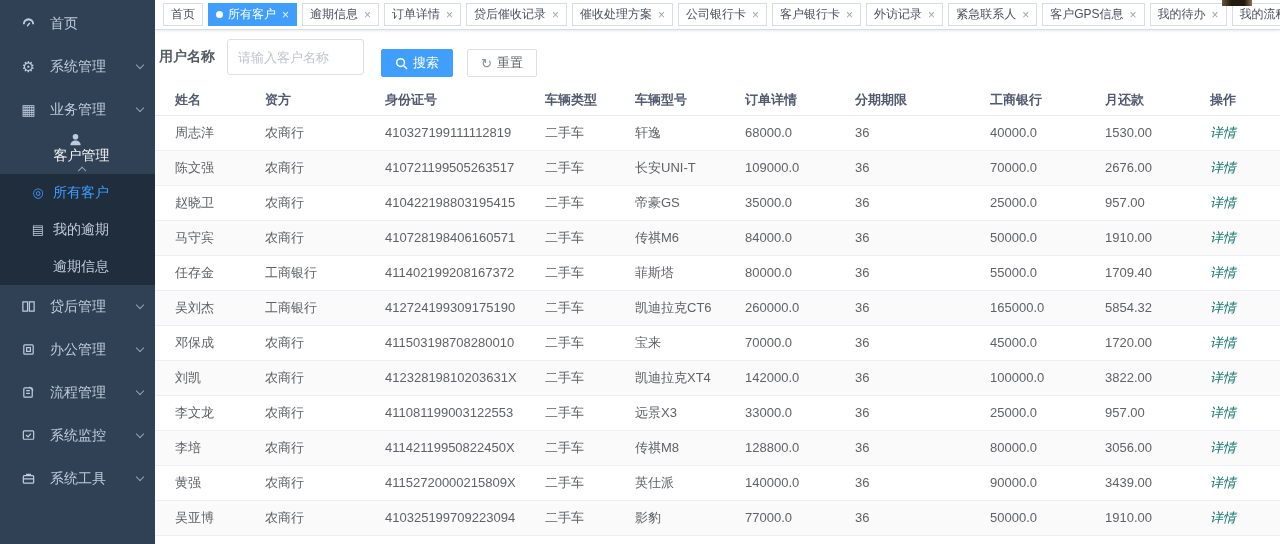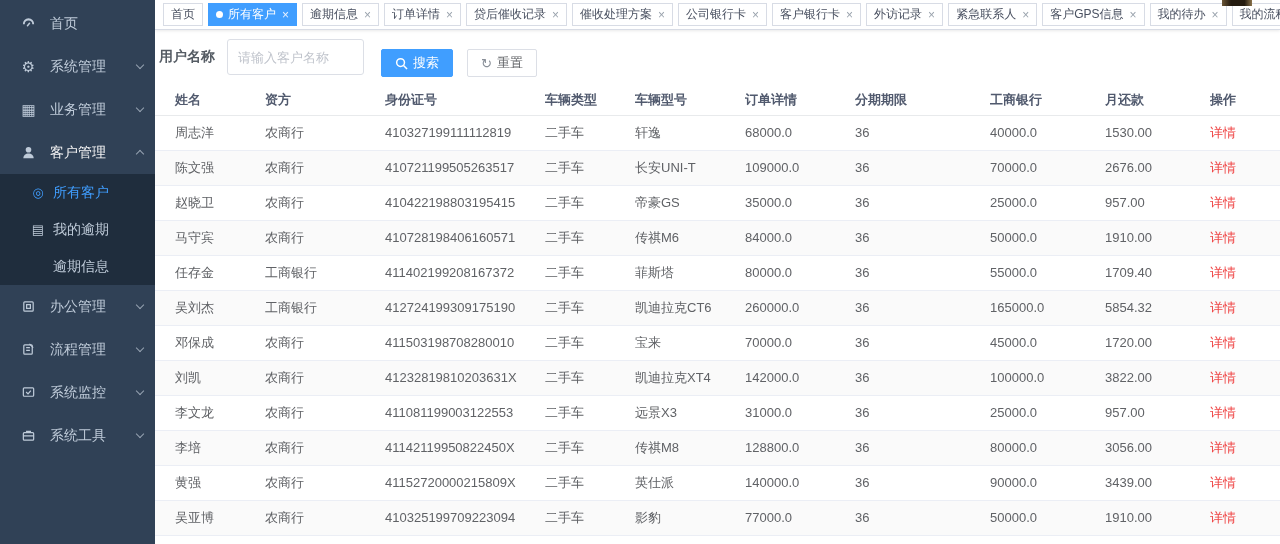--- a/index.html
+++ b/index.html
@@ -5,21 +5,21 @@
   * { margin:0; padding:0; box-sizing:border-box; }
   html,body { width:1280px; height:544px; overflow:hidden; }
   body { font-family:"Liberation Sans","DejaVu Sans",sans-serif; background:#fff; display:flex; }
 
   
   .sidebar { width:155px; height:544px; background:#304156; flex:0 0 155px; padding-top:2px; overflow:hidden; }
   .menu-item { height:43px; display:flex; align-items:center; padding:0 12px 0 20px; color:#bfcbd9; font-size:14px; cursor:pointer; }
   .menu-item .micon { width:17px; height:17px; margin-right:13px; display:inline-flex; align-items:center; justify-content:center; color:#bfcbd9; font-size:15px; line-height:1; }
   .menu-item .micon svg { display:block; }
   .menu-item .mlabel { flex:1; white-space:nowrap; }
-  .menu-item.expanded { color:#f4f4f5; }
+  .menu-item.expanded { color:#f4f4f5;flex-direction:column; }
   .chev { width:6px; height:6px; border-right:1.4px solid #95a2b1; border-bottom:1.4px solid #95a2b1; transform:rotate(45deg); margin-top:-3px; }
   .chev.up { transform:rotate(-135deg); margin-top:3px; }
   .submenu { background:#1f2d3d; }
   .submenu-item { height:37px; display:flex; align-items:center; padding-left:30px; color:#bfcbd9; font-size:14px; cursor:pointer; }
   .submenu-item .sicon { width:16px; margin-right:7px; font-size:13px; display:inline-flex; justify-content:center; }
   .submenu-item.noicon { padding-left:53px; }
   .submenu-item.active { color:#409EFF; }
 
   
   .main { flex:1; height:544px; display:flex; flex-direction:column; overflow:hidden; position:relative; }
@@ -48,21 +48,21 @@
   .btn-plain .ricon { margin-right:5px; font-size:13px; color:#8a9099; }
 
   
   table { width:100%; border-collapse:collapse; table-layout:fixed; }
   th, td { text-align:left; font-size:13px; height:35px; padding:0 4px 0 0; white-space:nowrap; overflow:hidden; }
   th { color:#515a6e; font-weight:bold; height:29px; border-bottom:1px solid #e8eaec; }
   td { color:#606266; border-bottom:1px solid #ebeef5; }
   th:first-child, td:first-child { padding-left:20px; }
   th.op, td.op { text-align:left; padding-right:18px; }
   tbody tr:nth-child(even) { background:#fafafa; }
-  td.op a { color:#ef4444; text-decoration:none; cursor:pointer; }
+  td.op a { color:#0f766e; text-decoration:none; cursor:pointer;font-style:italic; }
 </style>
 </head>
 <body>
 
 <aside class="sidebar">
   <div class="menu-item">
     <span class="micon">
       <svg width="15" height="15" viewBox="0 0 16 16">
           <path d="M8 2.5a6 6 0 0 1 6 6.2l-2 0a4 4 0 1 0-8 0l-2 0A6 6 0 0 1 8 2.5z" fill="#bfcbd9"></path>
           <rect x="7.2" y="6.5" width="1.6" height="5" rx="0.8" transform="rotate(40 8 9)" fill="#bfcbd9"></rect>
@@ -95,20 +95,29 @@
       <span class="sicon">◎</span>
       <span>所有客户</span>
     </div>
     <div class="submenu-item">
       <span class="sicon">▤</span>
       <span>我的逾期</span>
     </div>
     <div class="submenu-item noicon">
       <span>逾期信息</span>
     </div>
+  </div>
+  <div class="menu-item">
+    <span class="micon">
+      <svg width="15" height="15" viewBox="0 0 16 16" fill="none" stroke="#bfcbd9" stroke-width="1.3">
+          <path d="M2 3h5v10H2zM9 3h5v10H9z"></path>
+        </svg>
+    </span>
+    <span class="mlabel">贷后管理</span>
+    <span class="chev"></span>
   </div>
   <div class="menu-item">
     <span class="micon">
       <svg width="15" height="15" viewBox="0 0 16 16" fill="none" stroke="#bfcbd9" stroke-width="1.3">
           <rect x="3" y="3" width="10" height="10" rx="1"></rect>
           <rect x="6" y="6" width="4" height="4"></rect>
         </svg>
     </span>
     <span class="mlabel">办公管理</span>
     <span class="chev"></span>
@@ -359,21 +368,21 @@
           <td>100000.0</td>
           <td>3822.00</td>
           <td class="op"><a>详情</a></td>
         </tr>
           <tr class="trow">
           <td>李文龙</td>
           <td>农商行</td>
           <td>411081199003122553</td>
           <td>二手车</td>
           <td>远景X3</td>
-          <td>31000.0</td>
+          <td>33000.0</td>
           <td>36</td>
           <td>25000.0</td>
           <td>957.00</td>
           <td class="op"><a>详情</a></td>
         </tr>
           <tr class="trow">
           <td>李培</td>
           <td>农商行</td>
           <td>41142119950822450X</td>
           <td>二手车</td>

